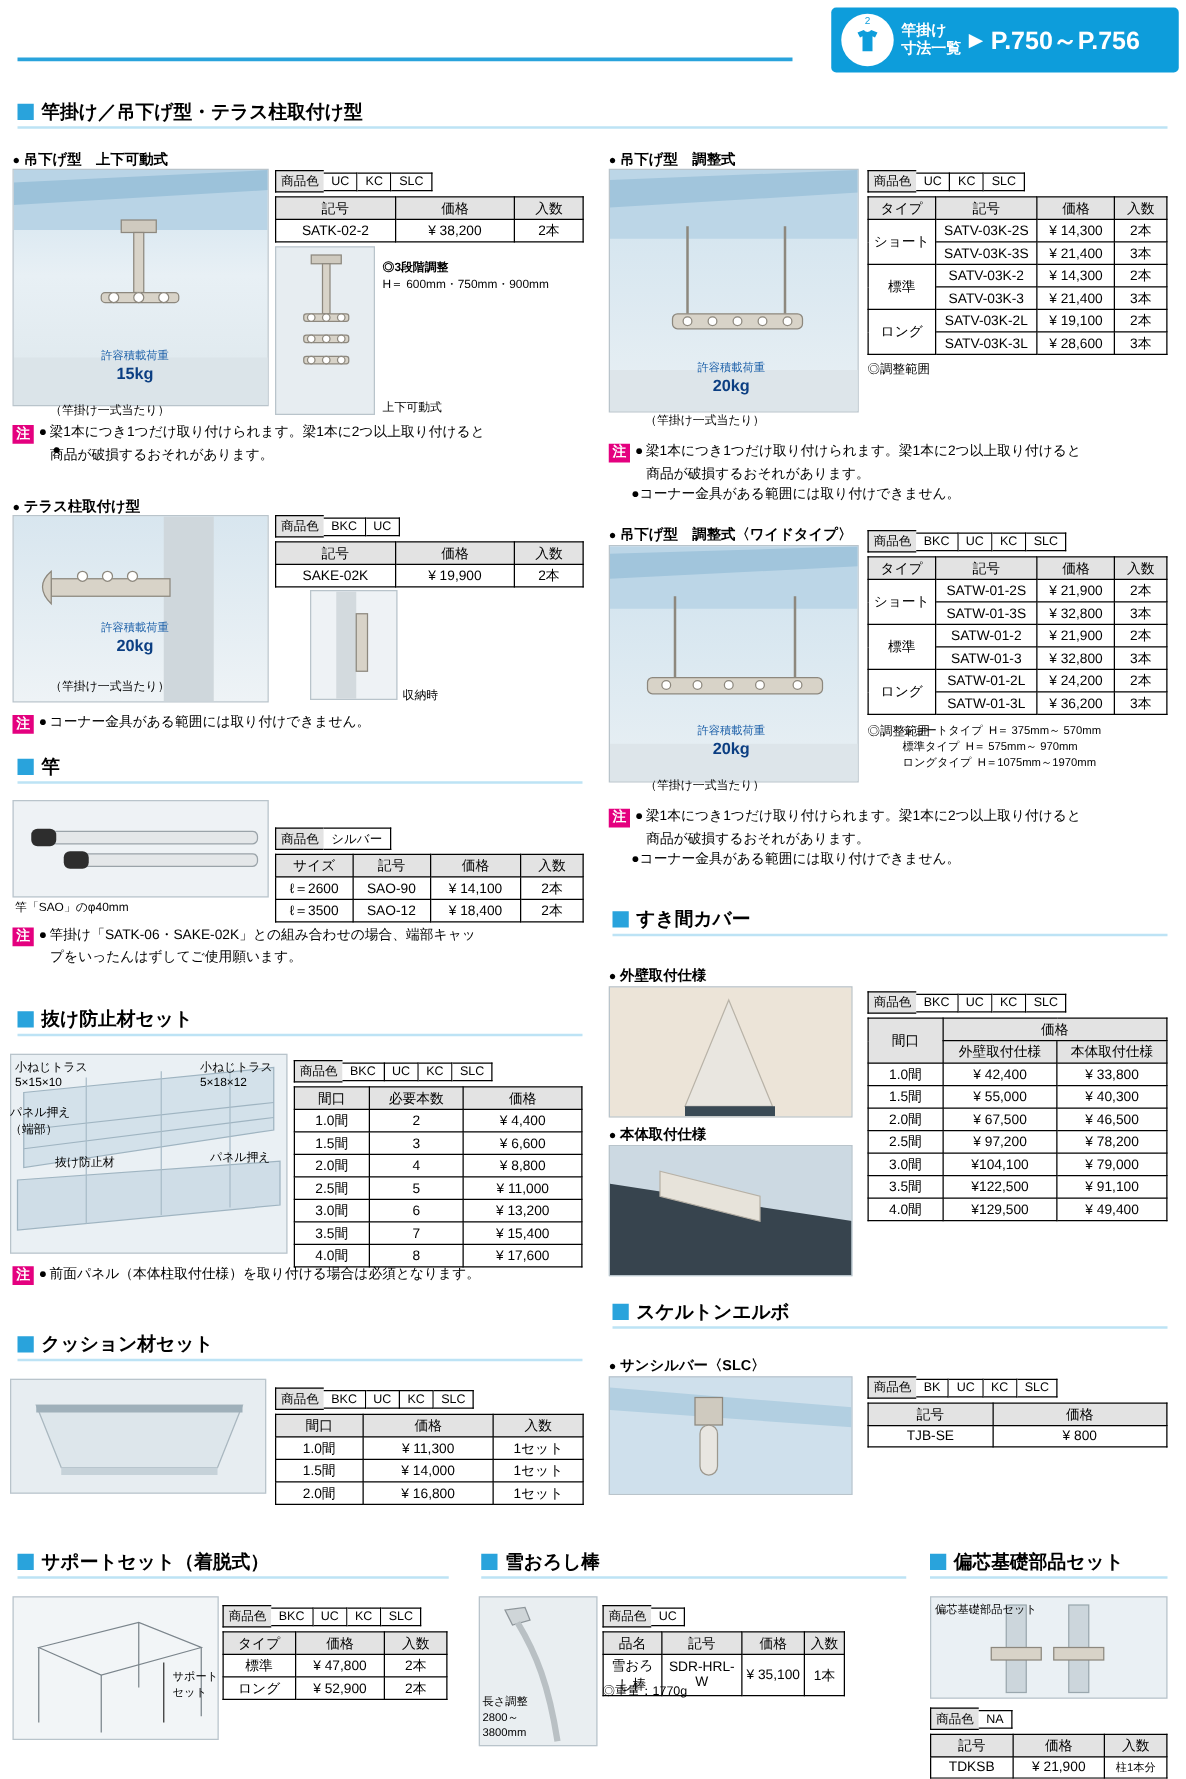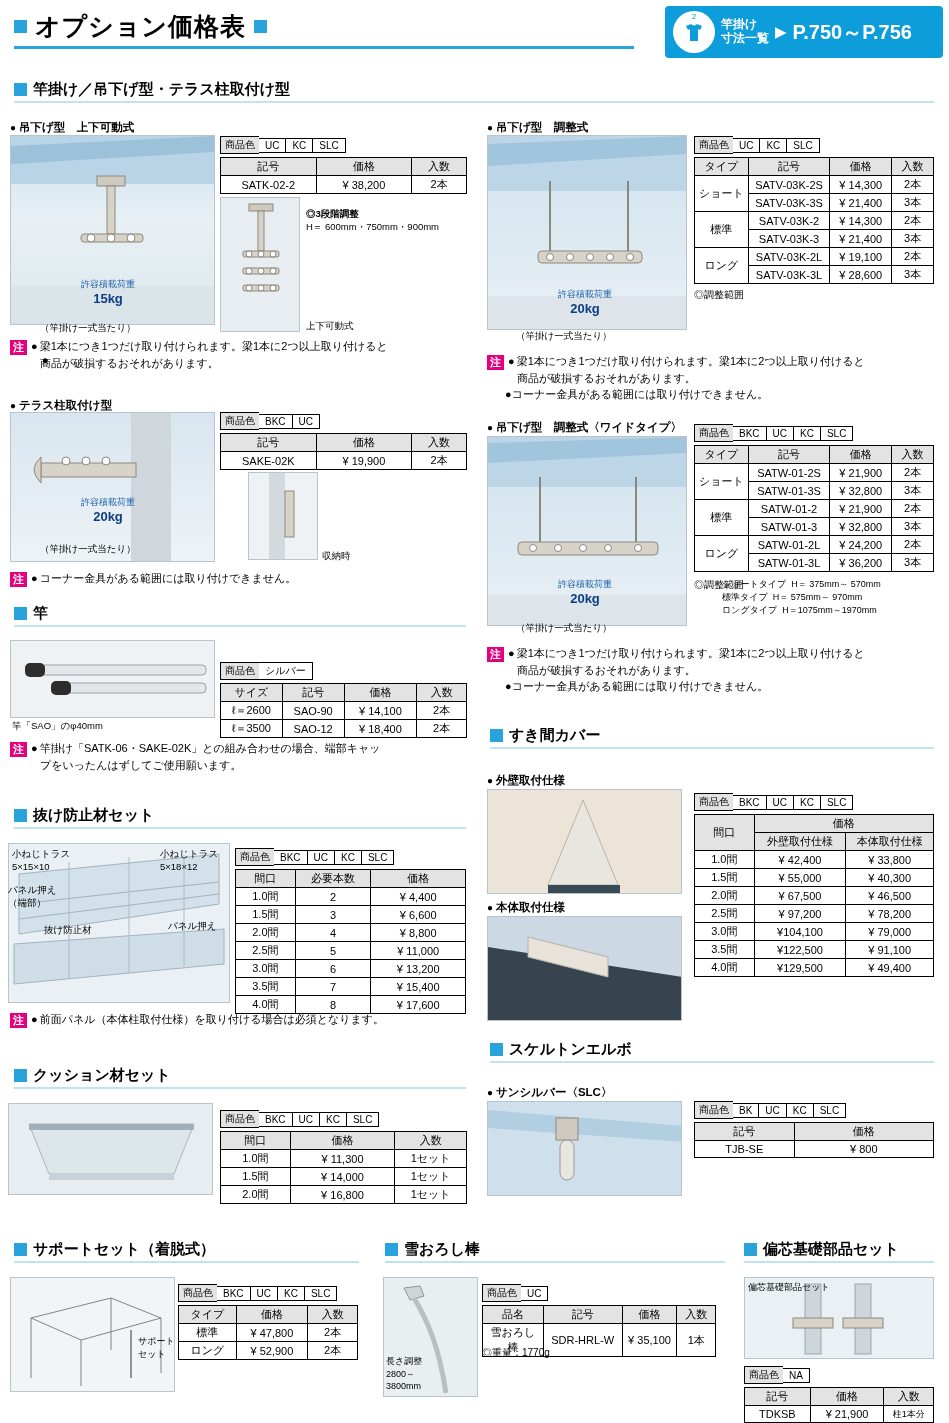--- a/index.html
+++ b/index.html
@@ -64,25 +64,20 @@
   .tiny { font-size:9px; }
   .sm { font-size:10px; }
   .b { font-weight:bold; }
   .abs { position:absolute; }
 </style>
 </head>
 <body>
 
 <div class="page">
 
-  <div class="page-title-bar">
-    <span class="sq"></span>
-    <span class="page-title">オプション価格表</span>
-    <span class="sq"></span>
-  </div>
   <div class="title-underline"></div>
 
   <div class="ref-badge">
     <div class="ref-circle">
       <div class="num">2</div>
       <svg class="ref-shirt" viewBox="0 0 24 24">
         <path d="M4 5 L9 3 Q12 6 15 3 L20 5 L18 9 L16 8 L16 20 L8 20 L8 8 L6 9 Z" fill="#0d9ddb"></path>
       </svg>
     </div>
     <div class="ref-txt">
@@ -767,21 +762,21 @@
     </svg>
   </div>
   <div class="cap" style="left:386px; top:1355px; white-space:pre-line; font-size:9px;">長さ調整
 2800～
 3800mm</div>
 
   <div class="colorbar abs" style="left:482px; top:1284px;">
     <span class="lbl">商品色</span>
     <span class="c">UC</span>
   </div>
-  <table class="t abs" style="left:482px; top:1305px; width:234px;">
+  <table class="t abs" style="left:482px; top:1305px; width:194px;">
     <tbody>
         <tr>
       <th style="width:64px;">品名</th>
       <th style="width:82px;">記号</th>
       <th style="width:56px;">価格</th>
       <th style="width:40px;">入数</th>
     </tr>
     <tr>
       <td>雪おろし棒</td>
       <td>SDR-HRL-W</td>

